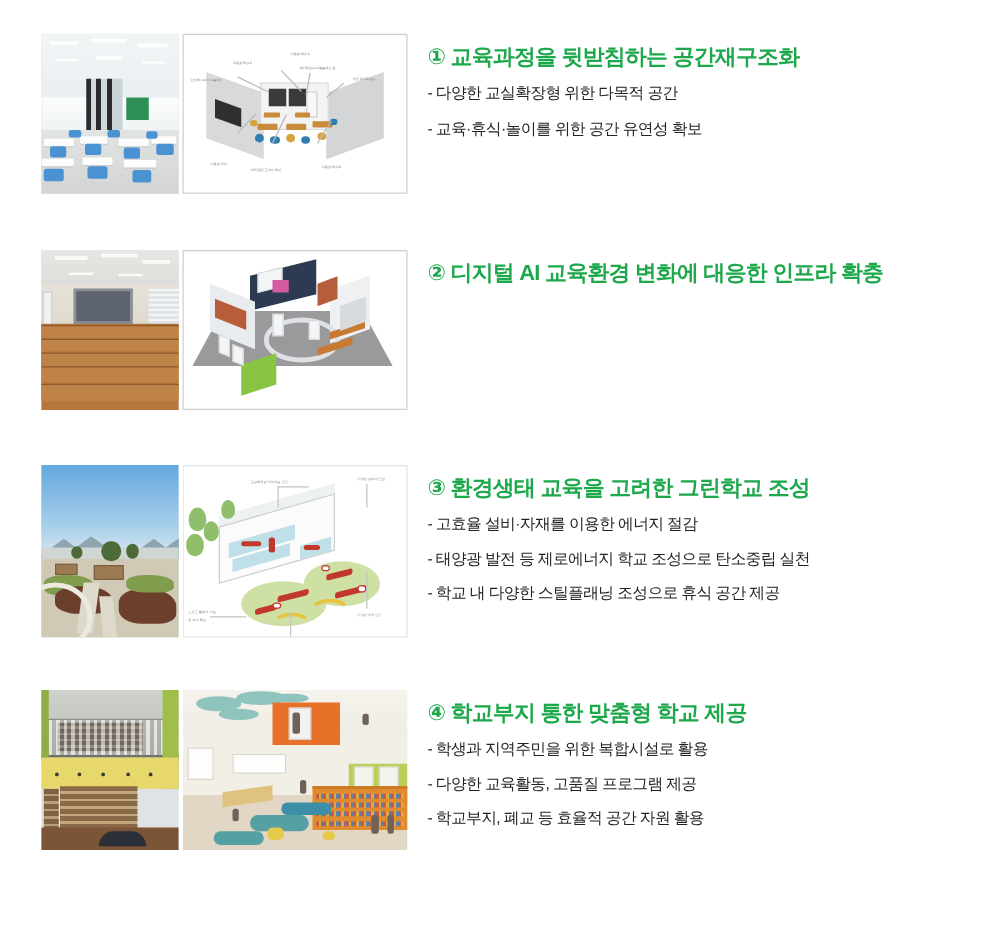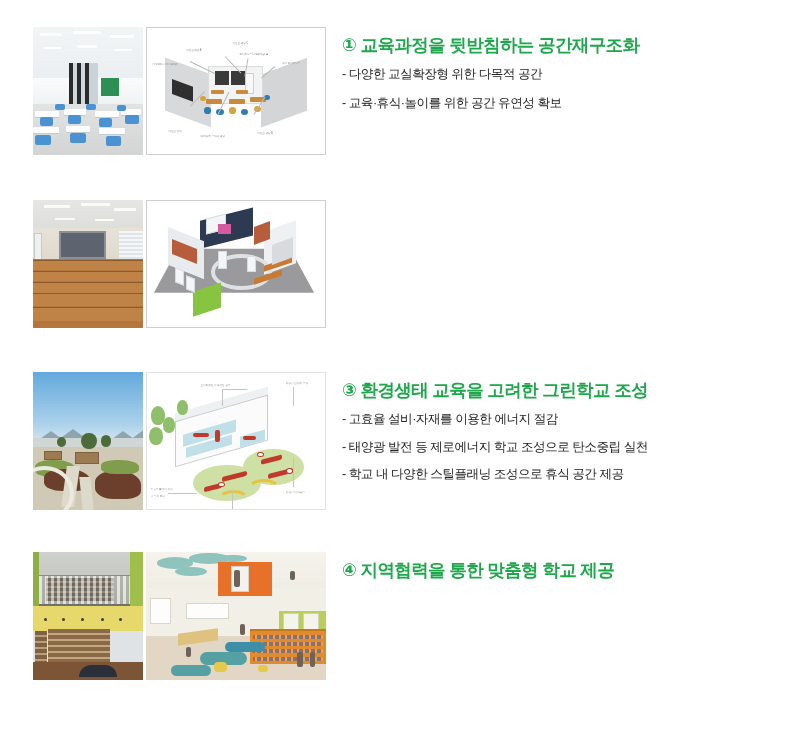--- a/index.html
+++ b/index.html
@@ -357,20 +357,21 @@
       <div class="iso2-panel" style="left:56%;top:44%;width:5%;height:12%;"></div>
       <div class="iso2-shelf" style="left:66%;top:48%;width:16%;height:5%;transform:skewY(-18deg);"></div>
       <div class="iso2-shelf" style="left:60%;top:58%;width:16%;height:5%;transform:skewY(-18deg);"></div>
       <div class="iso2-shelf" style="left:70%;top:32%;width:12%;height:16%;transform:skewY(-20deg);background:#d8dbde;"></div>
       <div class="iso2-green"></div>
       <div class="iso2-panel" style="left:16%;top:54%;width:5%;height:12%;transform:skewY(22deg);"></div>
       <div class="iso2-panel" style="left:22%;top:60%;width:5%;height:11%;transform:skewY(22deg);"></div>
     </div>
 
     <div class="text">
+      <h2 class="heading">② 디지털 AI 교육환경 변화에 대응한 인프라 확충</h2>
     </div>
   </div>
 
   <div class="row row-3">
 
     <div class="media photo">
       <div class="grd-sky"></div>
       <div class="grd-mtn" style="left:-4%;bottom:46%;"></div>
       <div class="grd-mtn" style="left:16%;bottom:47%;"></div>
       <div class="grd-mtn" style="left:62%;bottom:46%;"></div>
@@ -488,17 +489,22 @@
       <div class="r4-seat" style="left:14%;top:88%;width:22%;height:9%;"></div>
       <div class="r4-pouf" style="left:38%;top:86%;width:7%;height:8%;"></div>
       <div class="r4-pouf" style="left:62%;top:88%;width:6%;height:6%;"></div>
       <div class="r4-person" style="left:22%;top:74%;width:3%;height:8%;"></div>
       <div class="r4-person" style="left:52%;top:56%;width:3%;height:9%;"></div>
       <div class="r4-person" style="left:84%;top:78%;width:3%;height:12%;"></div>
       <div class="r4-person" style="left:91%;top:78%;width:3%;height:12%;"></div>
     </div>
 
     <div class="text">
-      <h2 class="heading">④ 지역협력을 통한 맞춤형 학교 제공</h2>
+      <h2 class="heading">④ 학교부지 통한 맞춤형 학교 제공</h2>
+      <ul class="bullets">
+        <li>- 학생과 지역주민을 위한 복합시설로 활용</li>
+        <li>- 다양한 교육활동, 고품질 프로그램 제공</li>
+        <li>- 학교부지, 폐교 등 효율적 공간 자원 활용</li>
+      </ul>
     </div>
   </div>
 
 </div>
 
 </body></html>

